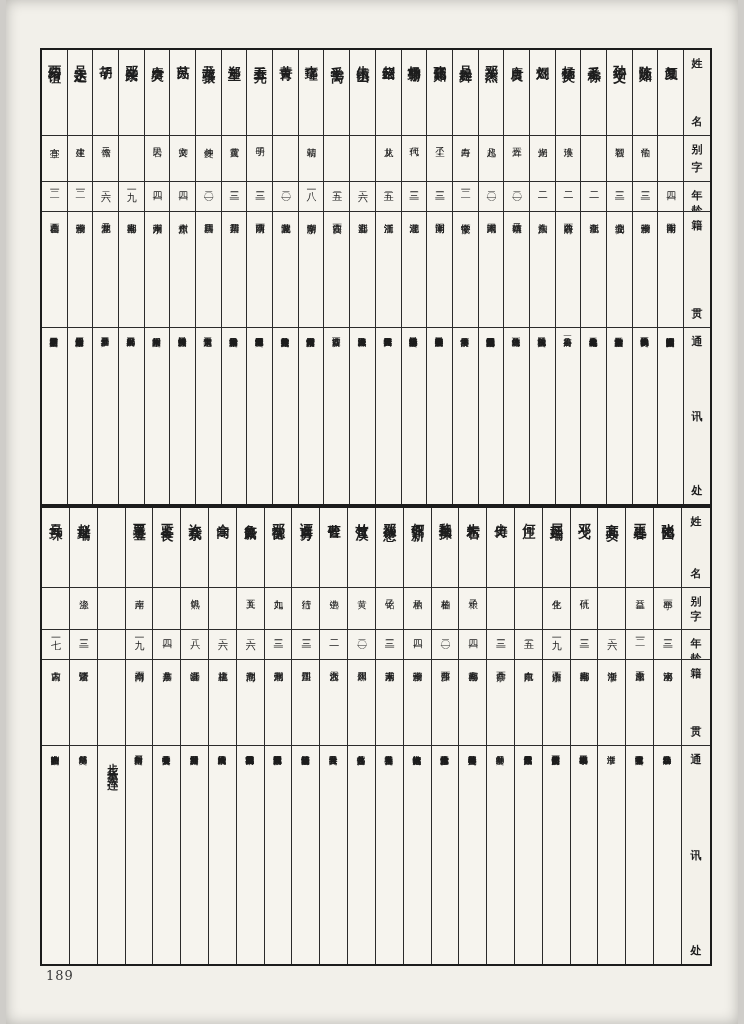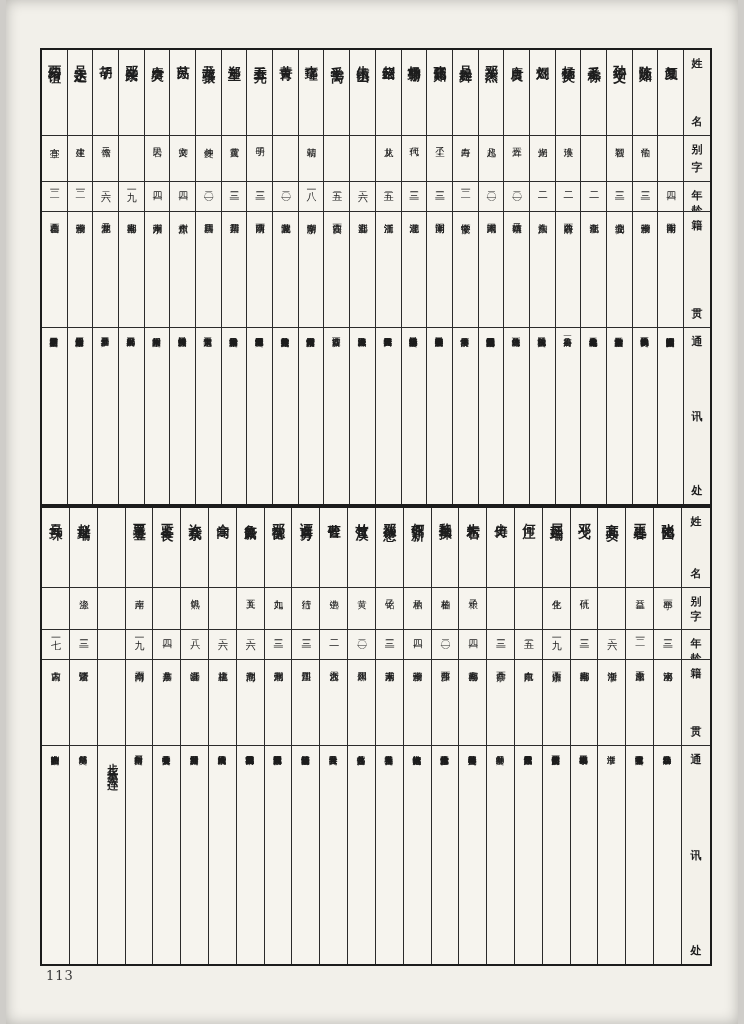--- a/index.html
+++ b/index.html
@@ -952,14 +952,14 @@
           <div class="vtext">一七</div>
         </div>
         <div class="cell row-native">
           <div class="vtext">内蒙古</div>
         </div>
         <div class="cell row-address">
           <div class="vtext">内蒙古喇叭沁右旗转交</div>
         </div>
       </div>
     </div>
-  <div class="page-number">113</div>
+  <div class="page-number">189</div>
 </div>
 
 </body></html>

